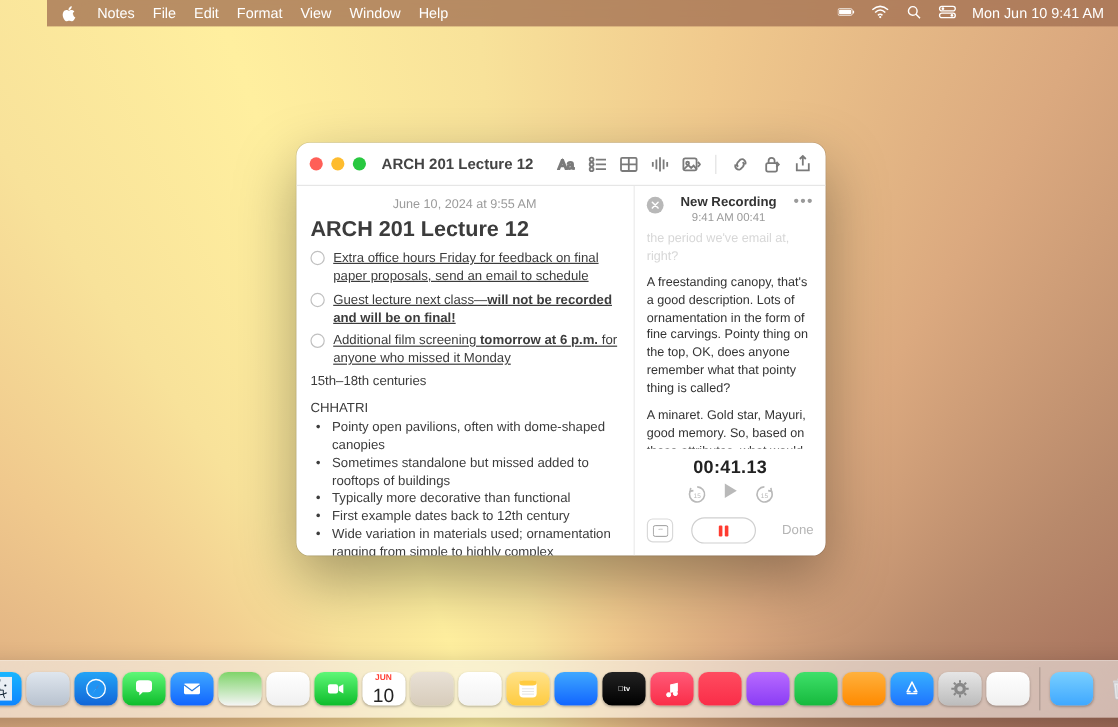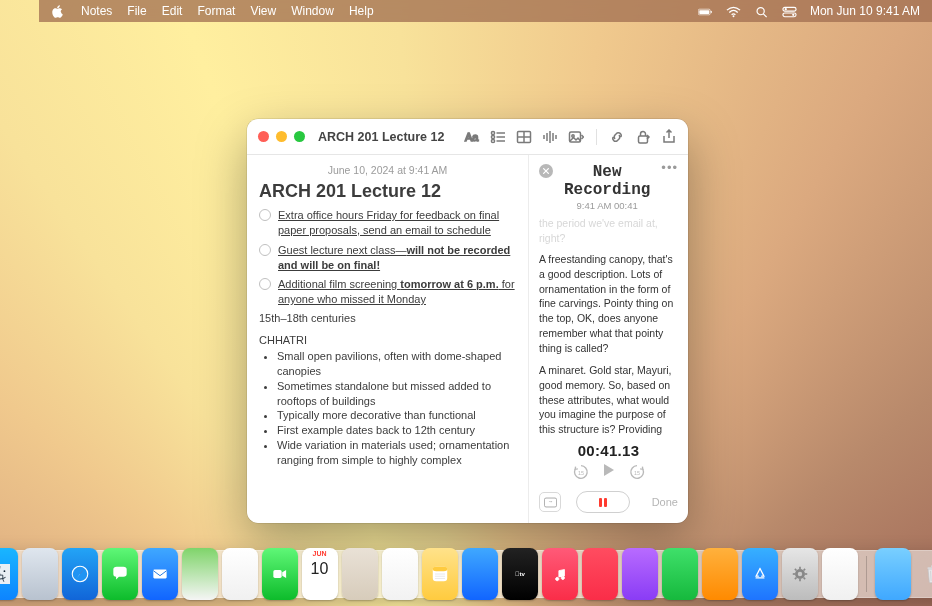--- a/index.html
+++ b/index.html
@@ -20,28 +20,28 @@
 
 .menubar {
   position: absolute; top: 0; left: 0; right: 0; height: 22px;
   background: rgba(160,110,80,0.75); backdrop-filter: blur(20px);
   display: flex; align-items: center; font-size: 12px; color: #fff;
   padding: 0 12px;
   margin-left: 39px;
 }
 .menubar .menu-left { display: flex; align-items: center; gap: 15px; }
 .menubar .menu-left span:first-child { font-weight: 600; }
-.menubar .menu-right { margin-left: auto; display: flex; align-items: flex-end; gap: 13px; }
+.menubar .menu-right { margin-left: auto; display: flex; align-items: flex-start; gap: 13px; }
 .menubar .apple { width: 13px; height: 13px; display: inline-block; margin-right: 2px;}
 .menu-icon { width: 15px; height: 12px; display:inline-flex; align-items:center; justify-content:center;}
 .menu-icon svg{width:15px;height:12px;}
 
 
 .window {
-  position: absolute; left: 247px; top: 119px; width: 441px; height: 404px;
+  position: absolute; left: 247px; top: 119px; width: 441px; height: 344px;
   background: #fff; border-radius: 11px; box-shadow: 0 20px 50px rgba(0,0,0,0.35), 0 0 0 0.5px rgba(0,0,0,0.15);
   display: flex; flex-direction: column; overflow: hidden;
 }
 .titlebar {
   height: 36px; display: flex; align-items: center; padding: 0 11px;
   border-bottom: 1px solid #e6e6e6; gap:8px;
 }
 .traffic { display: flex; gap: 7px; }
 .traffic span { width: 11px; height: 11px; border-radius: 50%; display:block;}
 .dot-red  { background: #ff5f57; } .dot-yel { background: #febc2e; } .dot-grn { background: #28c840; }
@@ -63,21 +63,21 @@
 .section-h { font-size:11px; font-weight:700; color:#3c3c3c; margin-top:10px; }
 .subline { font-size:11px; color:#3c3c3c;}
 .sub-h { font-size:11px; color:#3c3c3c; margin-top:10px; font-weight:400;}
 ul.bullets { list-style:disc; padding-left:18px; margin-top:3px;}
 ul.bullets li { font-size:11px; color:#3c3c3c; line-height:1.35; }
 
 .rec-col { width:160px; border-left:1px solid #ececec; display:flex; flex-direction:column; overflow:hidden;}
 .rec-head { padding:8px 10px 5px; display:flex; align-items:flex-start; gap:8px;}
 .close-btn { width:14px;height:14px;border-radius:50%;background:#b8b8b8;color:#fff;display:flex;align-items:center;justify-content:center;font-size:9px;flex:none;margin-top:1px; cursor:pointer;}
 .rec-title-block { flex:1; text-align:center;}
-.rec-title{ font-size:16px; font-weight:600; color:#333;font-family:Liberation Mono, monospace;}
+.rec-title{ font-size:11px; font-weight:600; color:#333;}
 .rec-sub  { font-size:9.5px; color:#9a9a9a; margin-top:1px;}
 .more-btn { color:#9a9a9a; font-size:13px; letter-spacing:1px; line-height:10px; cursor:pointer;}
 
 .transcript { flex:1; overflow:hidden; padding:0 10px; font-size:10.5px; color:#333; line-height:1.4;}
 .transcript .fade { color:#d7d7d7; margin-bottom:7px;}
 .transcript p { margin-bottom:8px;}
 
 .rec-controls { padding:7px 10px 10px; text-align:center;}
 .timer { font-size:15px; font-weight:700; color:#222; letter-spacing:0.3px;}
 .transport { display:flex; align-items:center; justify-content:center; gap:12px; margin-top:4px; color:#b9b9b9;}
@@ -93,21 +93,21 @@
 .done { font-size:11px; color:#b5b5b5; margin-left:auto;}
 
 
 .dock-wrap { position:absolute; left:0; right:0; bottom:8px; display:flex; justify-content:center;}
 .dock {
   height:48px; border-radius:15px; background:rgba(245,245,245,0.55);
   backdrop-filter: blur(30px); box-shadow: 0 6px 20px rgba(0,0,0,0.25), inset 0 0 0 0.5px rgba(255,255,255,0.5);
   padding:5px 9px; display:flex; align-items:center; gap:4px;
 }
 .dock .dsep{ width:1px; height:36px; background:rgba(0,0,0,0.18); margin:0 4px;}
-.app-icon{ width:36px; height:52px; border-radius:8px; display:flex; align-items:center; justify-content:center; font-size:18px; position:relative; box-shadow: 0 1px 2px rgba(0,0,0,0.25);}
+.app-icon{ width:36px; height:28px; border-radius:8px; display:flex; align-items:center; justify-content:center; font-size:18px; position:relative; box-shadow: 0 1px 2px rgba(0,0,0,0.25);}
 .app-icon svg{width:20px;height:20px;}
 .app-icon.noradius{box-shadow:none;}
 
 </style>
 </head>
 <body>
 
 <div class="desktop"></div>
 
 <div class="menubar">
@@ -229,21 +229,21 @@
               <path d="M3 7 v6 h10 v-6"></path>
             </svg>
           </span>
       </div>
     </div>
   </div>
 
   <div class="body">
 
     <div class="note-col">
-      <div class="ts">June 10, 2024 at 9:41 AM</div>
+      <div class="ts">June 10, 2024 at 9:55 AM</div>
       <div class="note-title">ARCH 201 Lecture 12</div>
 
       <div class="checklist" id="checklist">
           <div class="check-item">
             <span class="check-circle"></span>
             <span>Extra office hours Friday for feedback on final paper proposals, send an email to schedule</span>
           </div>
           <div class="check-item">
             <span class="check-circle"></span>
             <span>Guest lecture next class—<b>will not be recorded and will be on final!</b></span>
@@ -251,21 +251,21 @@
           <div class="check-item">
             <span class="check-circle"></span>
             <span>Additional film screening <b>tomorrow at 6 p.m.</b> for anyone who missed it Monday</span>
           </div>
         </div>
 
       <div class="subline">15th–18th centuries</div>
 
       <div class="sub-h">CHHATRI</div>
       <ul class="bullets" id="bullets">
-          <li>Small open pavilions, often with dome-shaped canopies</li>
+          <li>Pointy open pavilions, often with dome-shaped canopies</li>
           <li>Sometimes standalone but missed added to rooftops of buildings</li>
           <li>Typically more decorative than functional</li>
           <li>First example dates back to 12th century</li>
           <li>Wide variation in materials used; ornamentation ranging from simple to highly complex</li>
         </ul>
 
     </div>
 
     <div class="rec-col">
       <div class="rec-head">

